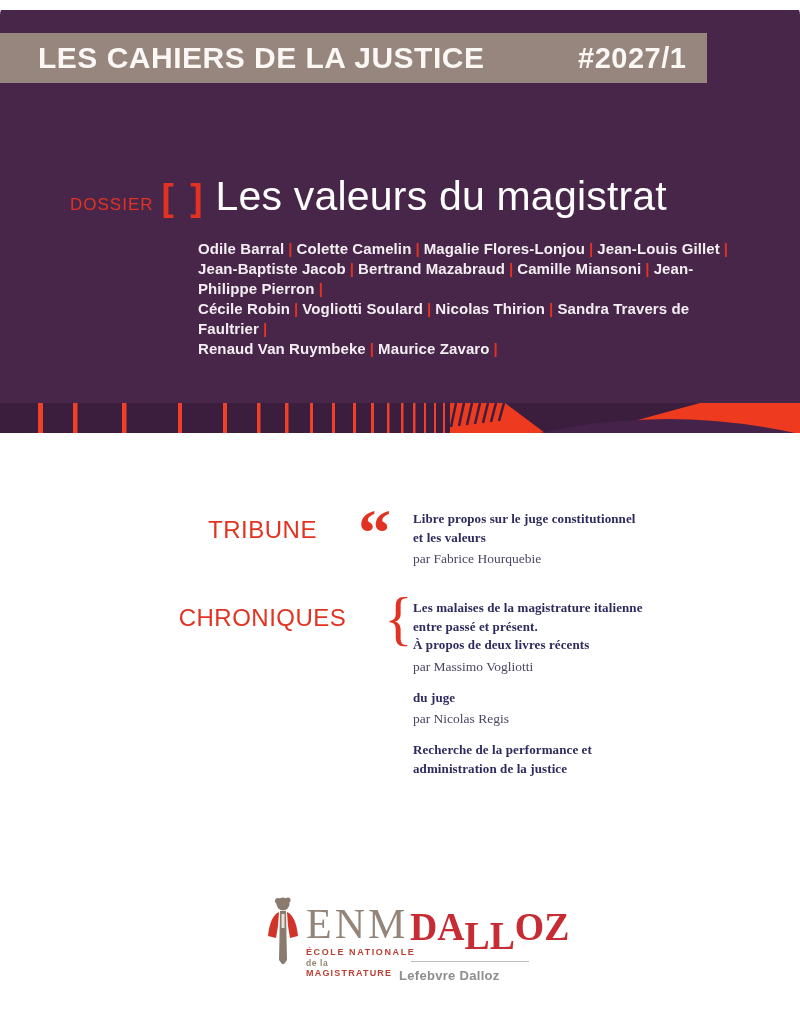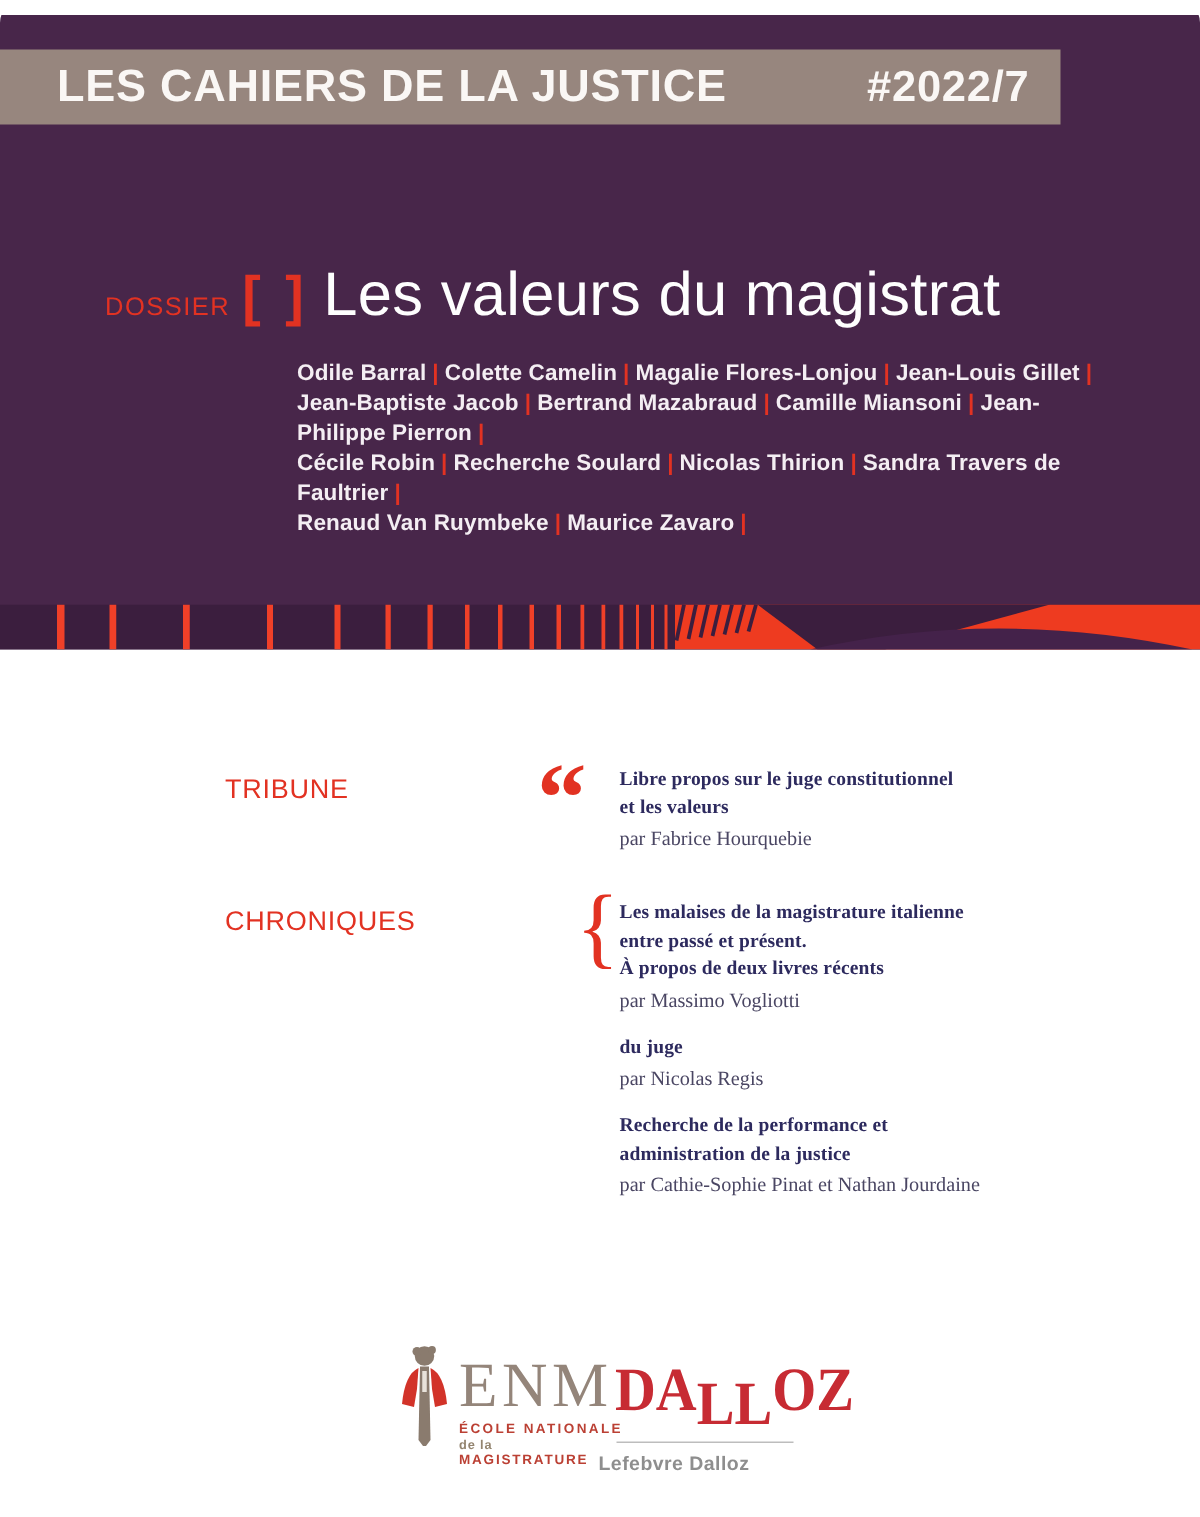--- a/index.html
+++ b/index.html
@@ -30,22 +30,22 @@
   .dossier-brackets{font-size:37px;color:var(--red);font-weight:600;margin:0 10px 0 8px;letter-spacing:3px;}
   .dossier-title{font-size:41px;font-weight:400;color:#fefefe;letter-spacing:0.2px;}
   .authors{
     position:absolute;left:198px;top:229px;width:540px;
     font-size:15px;font-weight:600;color:#f4eef3;line-height:20px;letter-spacing:0.1px;
   }
   .author-sep{color:var(--red);padding:0 4px;font-weight:600;}
   .deco{position:absolute;left:0;top:393px;width:800px;height:30px;display:block;}
   
   .section-label{
-    position:absolute;left:150px;width:225px;text-align:left;
-    font-size:18px;color:var(--red);letter-spacing:0.5px;font-weight:400;
+    position:absolute;left:150px;width:225px;text-align:center;
+    font-size:24px;color:var(--red);letter-spacing:0.5px;font-weight:400;
   }
   .label-tribune{top:516px;}
   .label-chroniques{top:604px;}
   .section-marker{
     position:absolute;color:var(--red);font-family:"Liberation Serif",serif;line-height:1;
   }
   .marker-quote{left:358px;top:500px;font-size:66px;font-weight:bold;letter-spacing:-4px;}
   .marker-brace{left:384px;top:588px;font-size:60px;font-weight:400;}
   .articles{position:absolute;left:413px;width:300px;font-family:"Liberation Serif",serif;}
   .articles-tribune{top:510px;}
@@ -80,34 +80,34 @@
 </style>
 </head>
 <body>
 
 <div class="page" style="--purple: #48264a; --taupe: #97867e; --red: #e23222; --indigo: #2d2a5e;">
 
   <div class="cover">
 
     <div class="masthead-band">
       <span class="masthead-title">LES CAHIERS DE LA JUSTICE</span>
-      <span class="masthead-issue">#2022/7</span>
+      <span class="masthead-issue">#2027/1</span>
     </div>
 
 
     <div class="dossier-row">
       <span class="dossier-label">DOSSIER</span>
       <span class="dossier-brackets">[ ]</span>
       <span class="dossier-title">Les valeurs du magistrat</span>
     </div>
 
     <div class="authors" id="authors">
         <div><span>Odile Barral</span><span class="author-sep">|</span><span>Colette Camelin</span><span class="author-sep">|</span><span>Magalie Flores-Lonjou</span><span class="author-sep">|</span><span>Jean-Louis Gillet</span><span class="author-sep">|</span></div>
         <div><span>Jean-Baptiste Jacob</span><span class="author-sep">|</span><span>Bertrand Mazabraud</span><span class="author-sep">|</span><span>Camille Miansoni</span><span class="author-sep">|</span><span>Jean-Philippe Pierron</span><span class="author-sep">|</span></div>
-        <div><span>Cécile Robin</span><span class="author-sep">|</span><span>Recherche Soulard</span><span class="author-sep">|</span><span>Nicolas Thirion</span><span class="author-sep">|</span><span>Sandra Travers de Faultrier</span><span class="author-sep">|</span></div>
+        <div><span>Cécile Robin</span><span class="author-sep">|</span><span>Vogliotti Soulard</span><span class="author-sep">|</span><span>Nicolas Thirion</span><span class="author-sep">|</span><span>Sandra Travers de Faultrier</span><span class="author-sep">|</span></div>
         <div><span>Renaud Van Ruymbeke</span><span class="author-sep">|</span><span>Maurice Zavaro</span><span class="author-sep">|</span></div>
       </div>
 
     <svg class="deco" viewBox="0 0 800 30" preserveAspectRatio="none">
       <rect x="0" y="0" width="800" height="30" fill="#3b1e3e"></rect>
       <g fill="#f04028">
         <rect x="38" y="0" width="5" height="30"></rect>
         <rect x="73" y="0" width="4.5" height="30"></rect>
         <rect x="122" y="0" width="4.5" height="30"></rect>
         <rect x="178" y="0" width="4" height="30"></rect>
@@ -167,21 +167,20 @@
         <div class="article-title">
           <div>du juge</div>
         </div>
         <div class="article-author">par Nicolas Regis</div>
       </div>
       <div class="article">
         <div class="article-title">
           <div>Recherche de la performance et</div>
           <div>administration de la justice</div>
         </div>
-        <div class="article-author">par Cathie-Sophie Pinat et Nathan Jourdaine</div>
       </div>
     </div>
 
   <svg class="enm-figure" viewBox="0 0 38 72">
     <circle cx="19" cy="8" r="6.5" fill="#8a7b6e"></circle>
     <circle cx="14" cy="5" r="3" fill="#8a7b6e"></circle>
     <circle cx="24" cy="4" r="2.6" fill="#8a7b6e"></circle>
     <polygon points="16,15 22,15 23,64 20,68 18,68 15,64" fill="#8a7b6e"></polygon>
     <path d="M 15,16 Q 6,20 4,40 L 12,42 L 14,30 Z" fill="#d23329"></path>
     <path d="M 23,16 Q 32,20 34,40 L 26,42 L 24,30 Z" fill="#d23329"></path>

